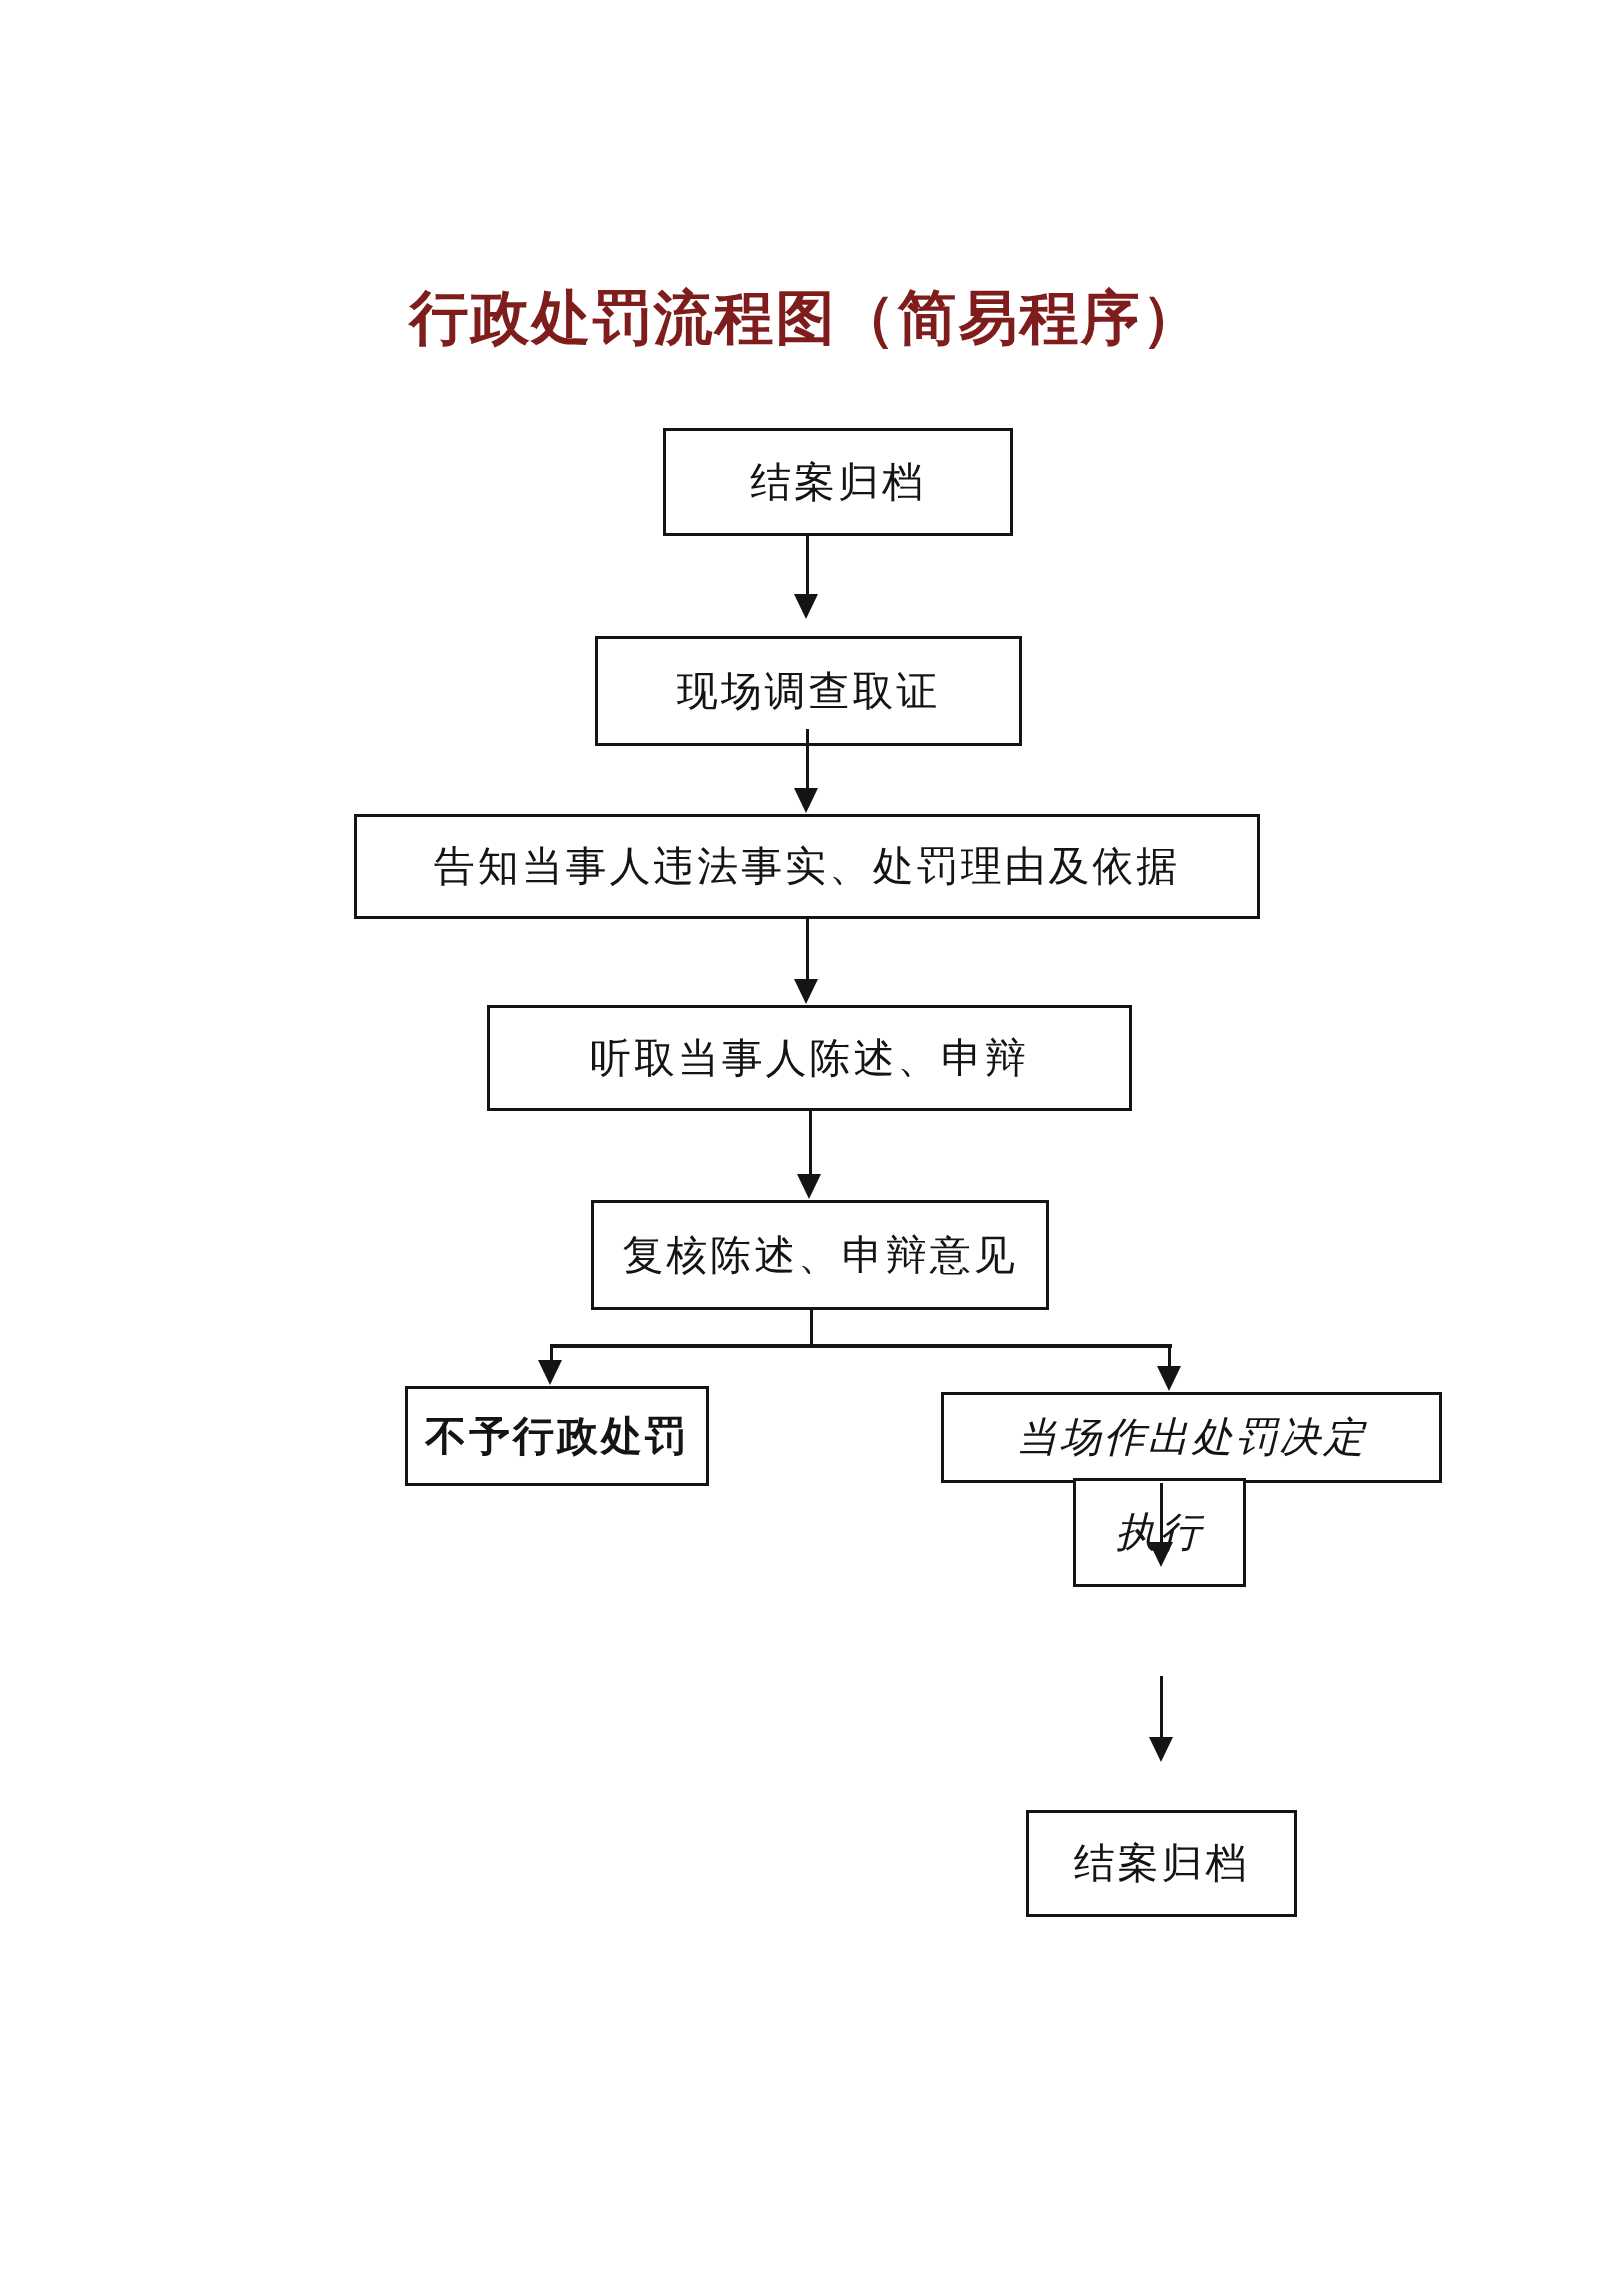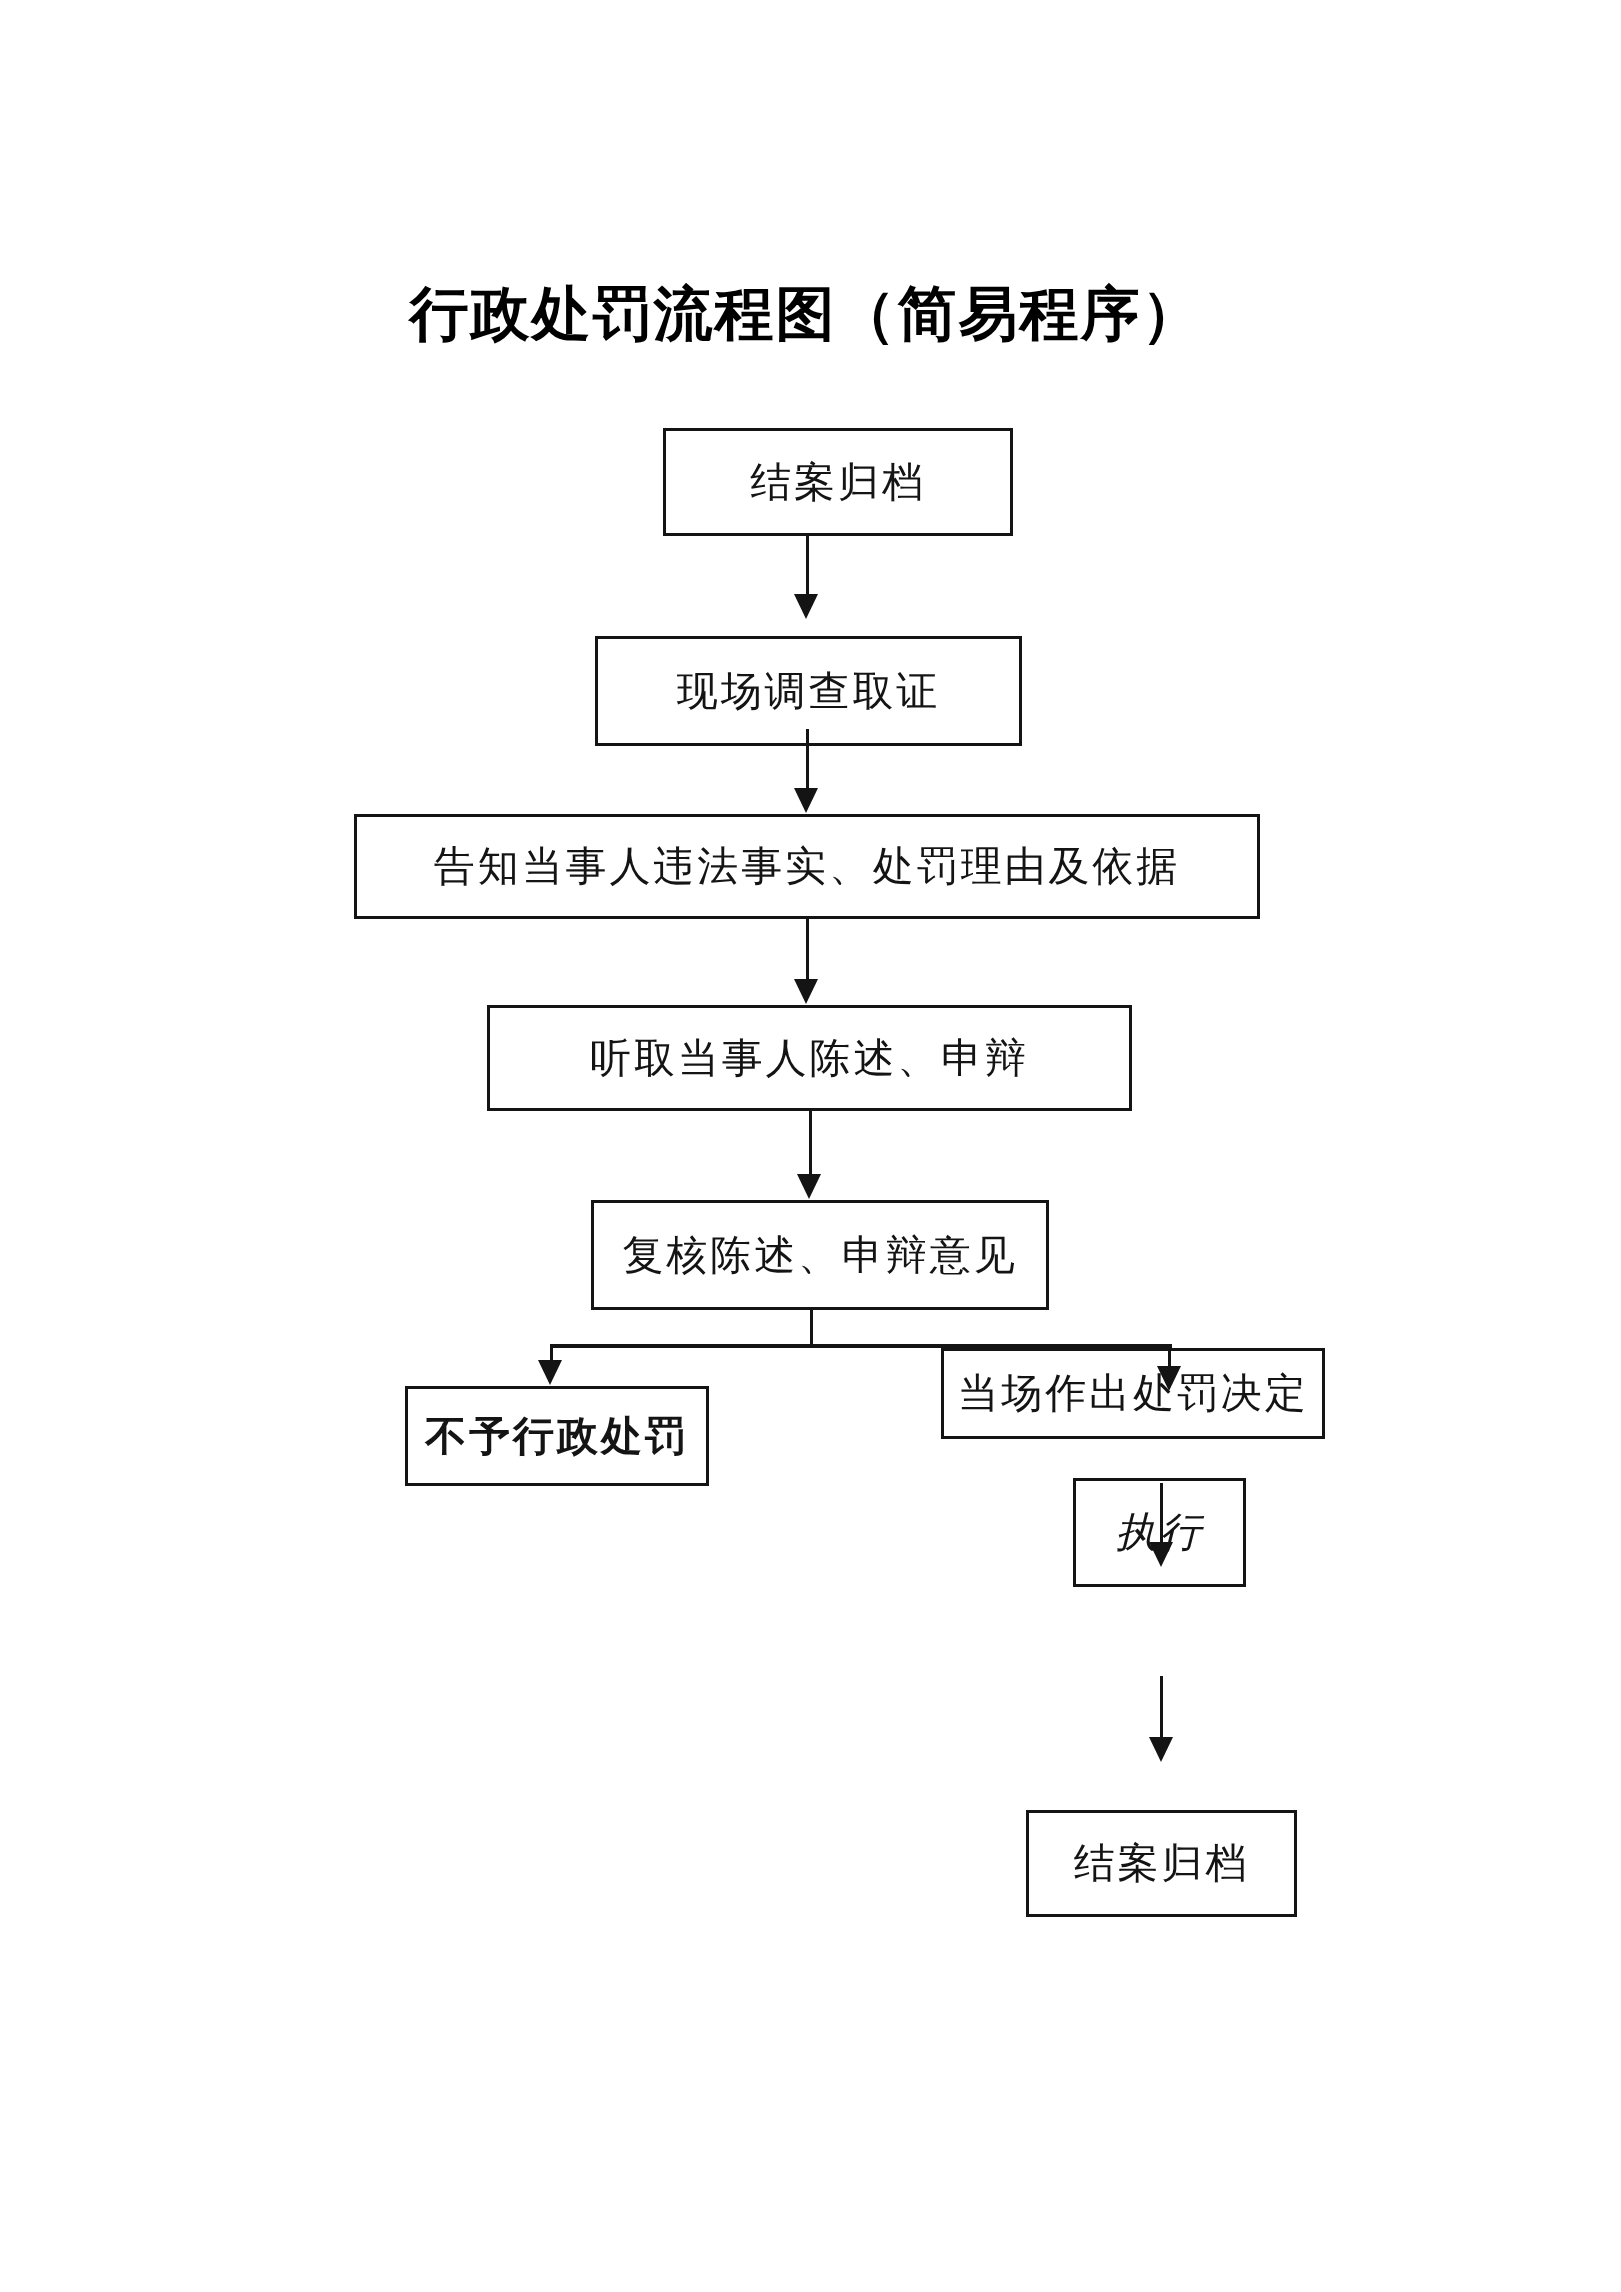--- a/index.html
+++ b/index.html
@@ -15,26 +15,26 @@
     overflow: hidden;
     font-family: "Liberation Serif", serif;
     color: #141414;
   }
   .diagram-title {
     position: absolute;
     left: 0;
     top: 285px;
     width: 1612px;
     text-align: center;
-    font-family: Liberation Mono, monospace;
+    font-family: Liberation Sans, sans-serif;
     font-weight: bold;
     font-size: 59px;
     line-height: 67px;
     letter-spacing: 2px;
-    color: #000000;
+    color: #7f1d1d;
     white-space: nowrap;
   }
   .node {
     position: absolute;
     box-sizing: border-box;
     border: 3.9px solid #141414;
     background: #ffffff;
     display: flex;
     align-items: center;
     justify-content: center;
@@ -87,21 +87,21 @@
   </div>
 
   <div class="node" style="left:591px; top:1200px; width:458px; height:110px;align-items:center;">
     <span>复核陈述、申辩意见</span>
   </div>
 
   <div class="node" style="left:405px; top:1386px; width:304px; height:100px;font-weight:bold;">
     <span>不予行政处罚</span>
   </div>
 
-  <div class="node" style="left:941px; top:1348px; width:384px; height:91px;">
+  <div class="node" style="left:941px; top:1392px; width:501px; height:91px;font-style:italic;">
     <span>当场作出处罚决定</span>
   </div>
 
   <div class="node" style="left:1073px; top:1478px; width:173px; height:109px;font-style:italic;">
     <span>执行</span>
   </div>
 
   <div class="node" style="left:1026px; top:1762px; width:271px; height:107px;margin-top:48px;">
     <span>结案归档</span>
   </div>

